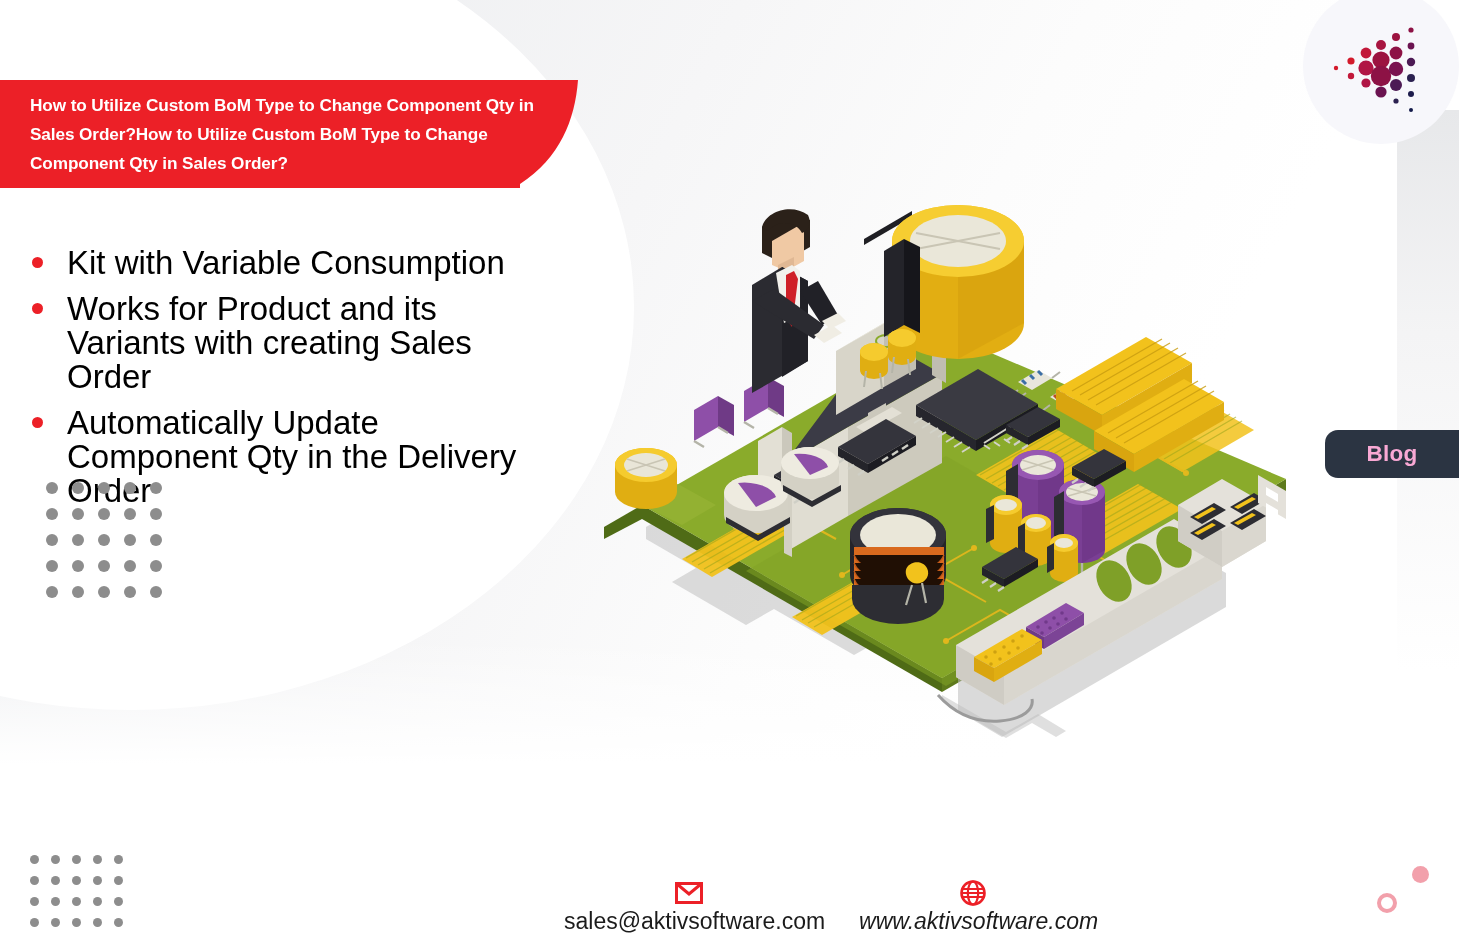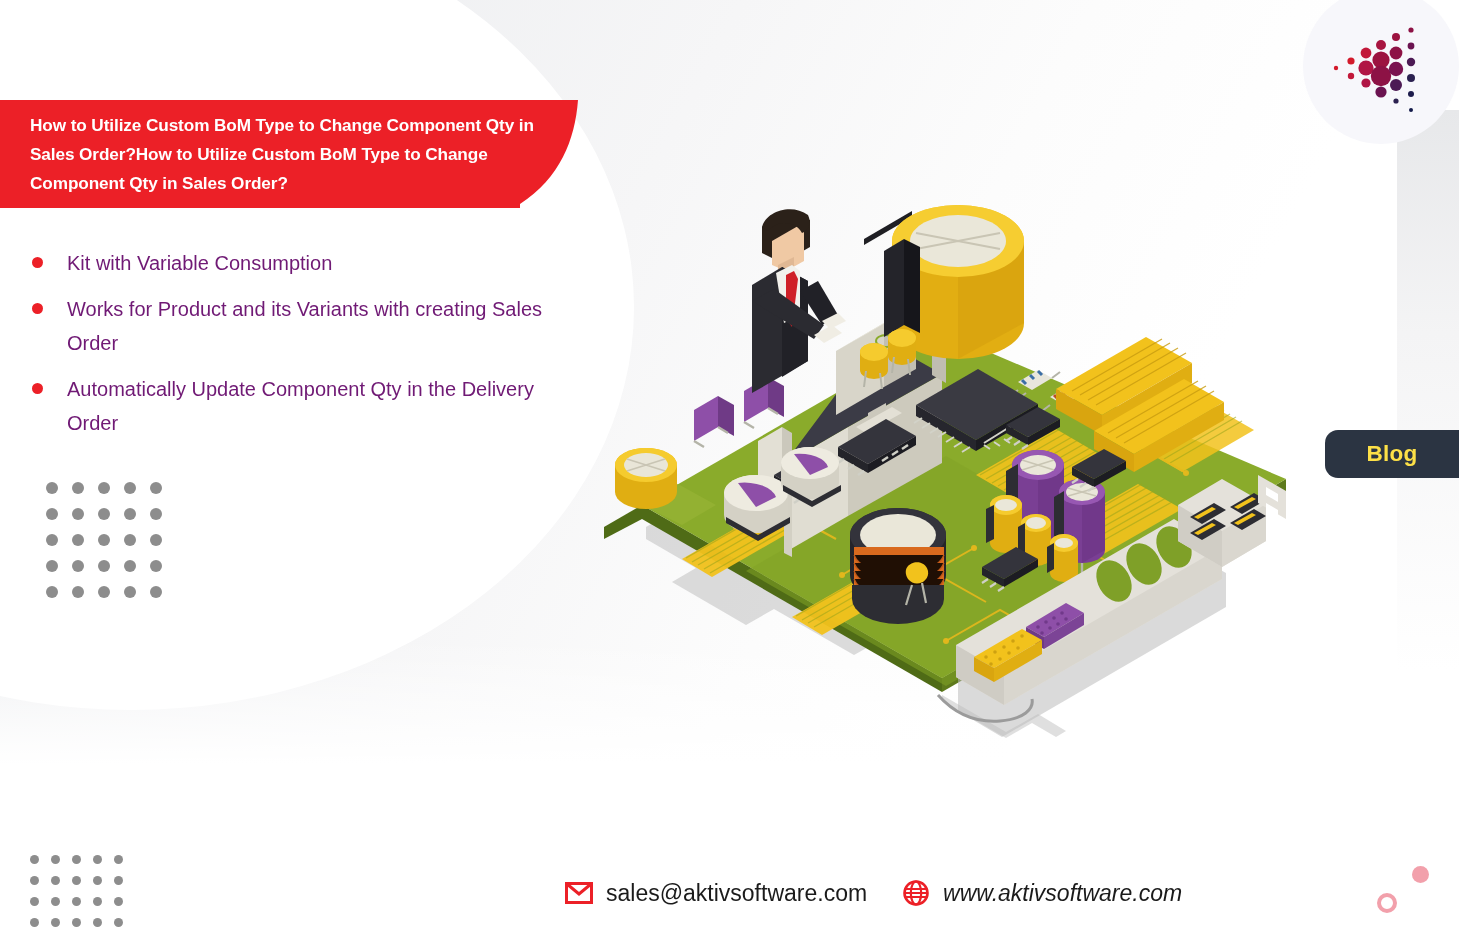--- a/index.html
+++ b/index.html
@@ -72,21 +72,21 @@
     left: 1330px;
     top: 20px;
     width: 104px;
     height: 96px;
   }
 
   
   .title-banner {
     position: absolute;
     left: 0;
-    top: 100px;
+    top: 80px;
     width: 582px;
     height: 77px;
   }
   .title-banner svg {
     position: absolute;
     left: 0; top: 0;
     width: 582px; height: 108px;
   }
   .title-text {
     position: absolute;
@@ -114,22 +114,22 @@
   }
   .bullet-dot {
     flex: 0 0 auto;
     width: 11px;
     height: 11px;
     border-radius: 50%;
     background: #ec2027;
     margin: 11px 24px 0 6px;
   }
   .bullet-text {
-    font-size: 20px;
-    color: #701a75;
+    font-size: 33px;
+    color: #000000;
     line-height: 34px;
     font-weight: 400;
   }
 
   
   .dot-grid {
     position: absolute;
     display: grid;
   }
   .dot-grid span {
@@ -180,37 +180,38 @@
     width: 134px;
     height: 48px;
     background: #2b3442;
     border-top-left-radius: 13px;
     border-bottom-left-radius: 13px;
     display: flex;
     align-items: center;
     justify-content: center;
   }
   .blog-badge span {
-    color: #fde047;
+    color: #f9a8d4;
     font-size: 22.5px;
     font-weight: bold;
     letter-spacing: 0.3px;
   }
 
   
   .footer {
     position: absolute;
     left: 564px;
     top: 878px;
     display: flex;
     align-items: center;
   }
   .footer-item {
     display: flex;
     align-items: center;
+    flex-direction: column;
   }
   .footer-item + .footer-item { margin-left: 34px; font-style: italic; }
   .footer-icon {
     width: 30px;
     height: 30px;
     margin-right: 12px;
     display: flex;
     align-items: center;
     justify-content: center;
   }

